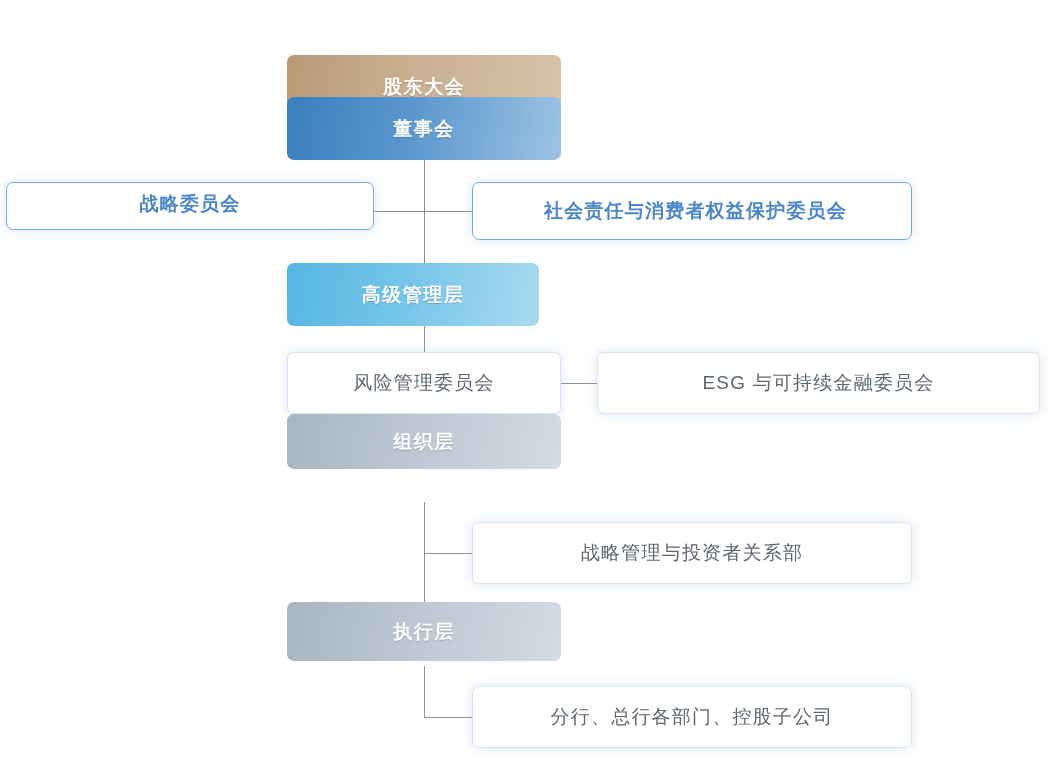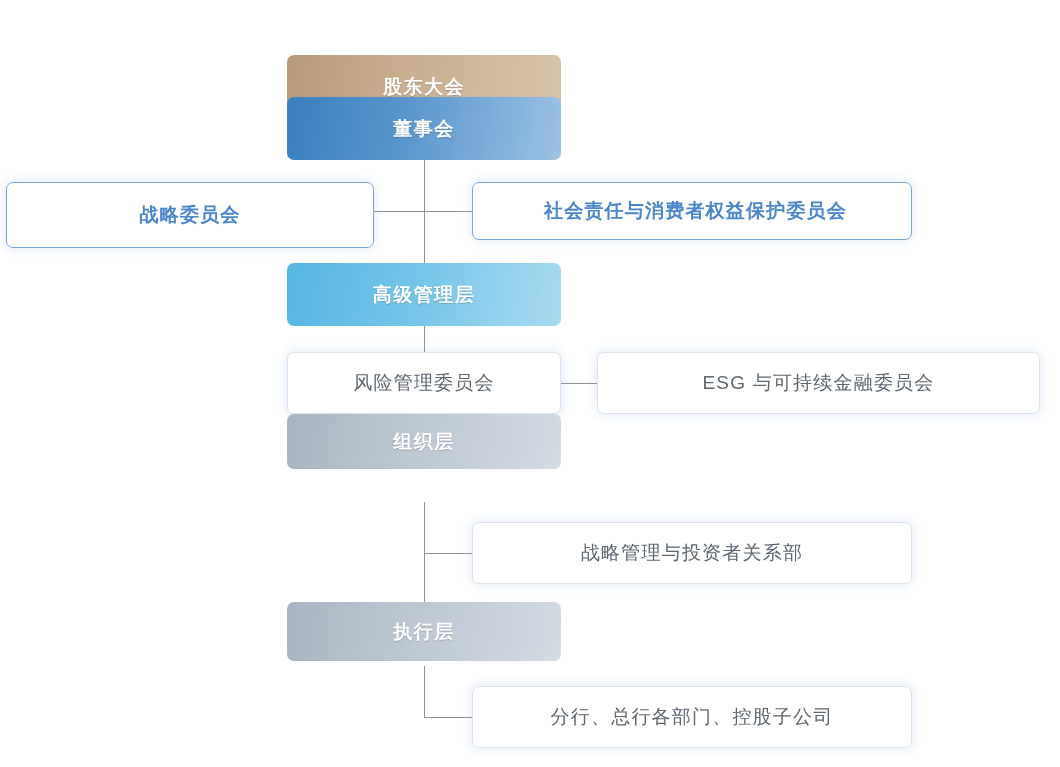--- a/index.html
+++ b/index.html
@@ -101,29 +101,29 @@
   <div class="line h" style="left:424px; top:717px; width:48px;"></div>
 
   <div class="node filled fill-tan" style="left:287px; top:7px; width:274px; height:63px;margin-top:48px;">
     <span>股东大会</span>
   </div>
 
   <div class="node filled fill-blue" style="left:287px; top:97px; width:274px; height:63px;">
     <span>董事会</span>
   </div>
 
-  <div class="node outline primary" style="left:6px; top:182px; width:368px; height:66px;">
+  <div class="node outline primary" style="left:6px; top:182px; width:368px; height:48px;font-family:Liberation Mono, monospace;">
     <span>战略委员会</span>
   </div>
 
   <div class="node outline primary" style="left:472px; top:182px; width:440px; height:58px;padding-left:7px;">
     <span>社会责任与消费者权益保护委员会</span>
   </div>
 
-  <div class="node filled fill-sky" style="left:287px; top:263px; width:274px; height:63px;">
+  <div class="node filled fill-sky" style="left:287px; top:263px; width:252px; height:63px;">
     <span>高级管理层</span>
   </div>
 
   <div class="node outline muted" style="left:287px; top:352px; width:274px; height:62px;">
     <span>风险管理委员会</span>
   </div>
 
   <div class="node outline muted" style="left:597px; top:352px; width:443px; height:62px;">
     <span>ESG 与可持续金融委员会</span>
   </div>

